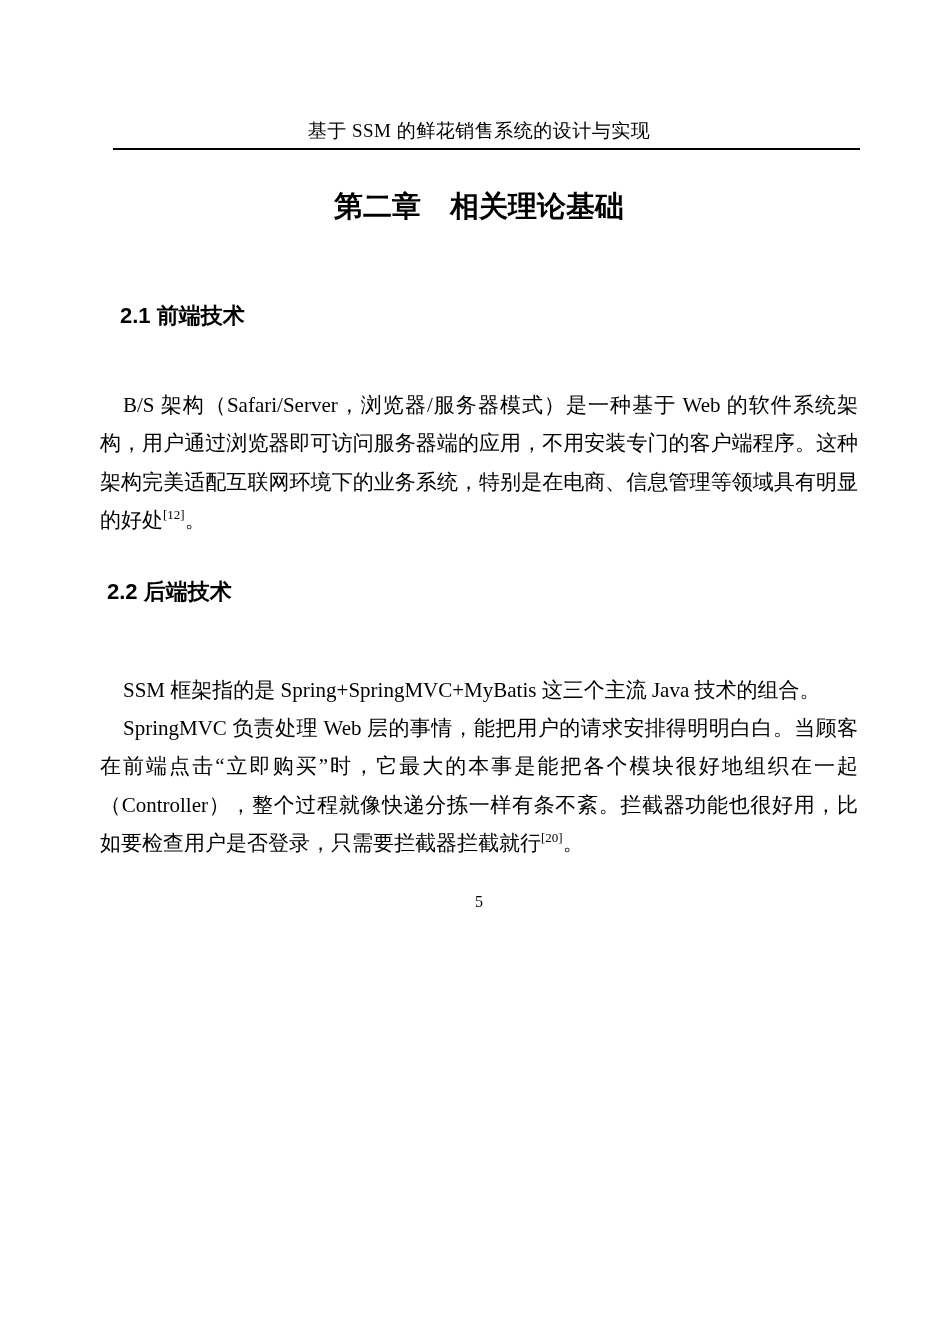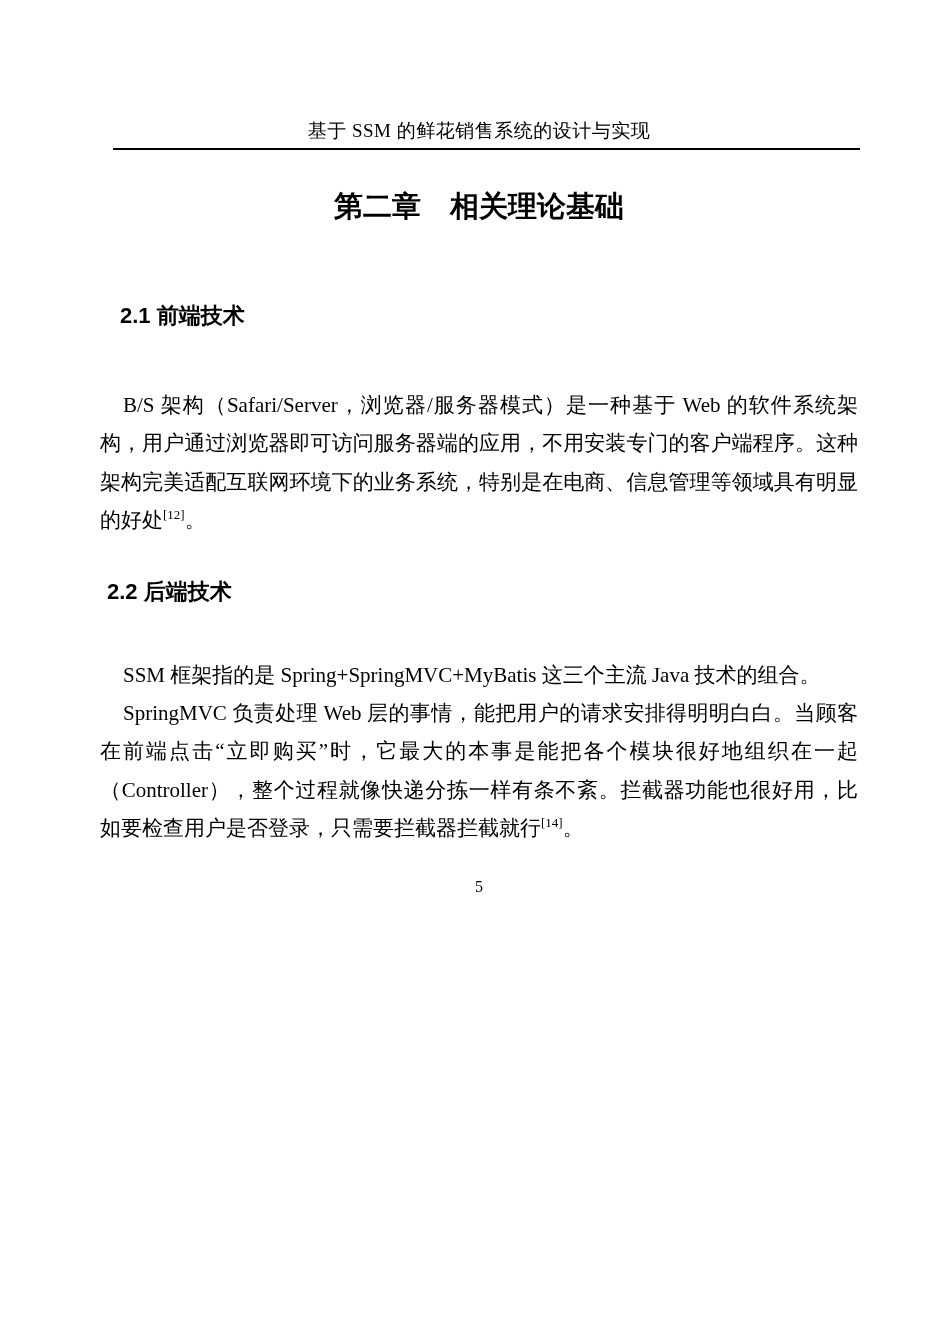--- a/index.html
+++ b/index.html
@@ -46,21 +46,21 @@
   .section-heading.second { margin-top:37px; }
   .body-para {
     margin:0;
     font-size:21px;
     line-height:38.4px;
     text-align:justify;
     text-indent:23px;
     word-break:break-word;
   }
   .body-para.first-after-heading-1 { margin-top:55px; }
-  .body-para.first-after-heading-2 { margin-top:49px; }
+  .body-para.first-after-heading-2 { margin-top:64px; }
   sup.cite {
     font-size:13px;
     line-height:0;
     vertical-align:super;
   }
   .page-number {
     margin-top:29px;
     text-align:center;
     font-size:16px;
     line-height:20px;
@@ -81,17 +81,17 @@
 
   <p class="body-para first-after-heading-1"><span>B/S 架构（Safari/Server，浏览器/服务器模式）是一种基于 Web 的软件系统架构，用户通过浏览器即可访问服务器端的应用，不用安装专门的客户端程序。这种架构完美适配互联网环境下的业务系统，特别是在电商、信息管理等领域具有明显的好处</span><sup class="cite">[12]</sup><span>。</span></p>
 
 
 
   <h2 class="section-heading second" style="margin-bottom:0;">2.2 后端技术</h2>
 
   <p class="body-para first-after-heading-2"><span>SSM 框架指的是 Spring+SpringMVC+MyBatis 这三个主流 Java 技术的组合。</span></p>
 
 
-  <p class="body-para"><span>SpringMVC 负责处理 Web 层的事情，能把用户的请求安排得明明白白。当顾客在前端点击“立即购买”时，它最大的本事是能把各个模块很好地组织在一起（Controller），整个过程就像快递分拣一样有条不紊。拦截器功能也很好用，比如要检查用户是否登录，只需要拦截器拦截就行</span><sup class="cite">[14]</sup><span>。</span></p>
+  <p class="body-para"><span>SpringMVC 负责处理 Web 层的事情，能把用户的请求安排得明明白白。当顾客在前端点击“立即购买”时，它最大的本事是能把各个模块很好地组织在一起（Controller），整个过程就像快递分拣一样有条不紊。拦截器功能也很好用，比如要检查用户是否登录，只需要拦截器拦截就行</span><sup class="cite">[20]</sup><span>。</span></p>
 
   <div class="page-number">5</div>
 
 </div>
 
 </body></html>

